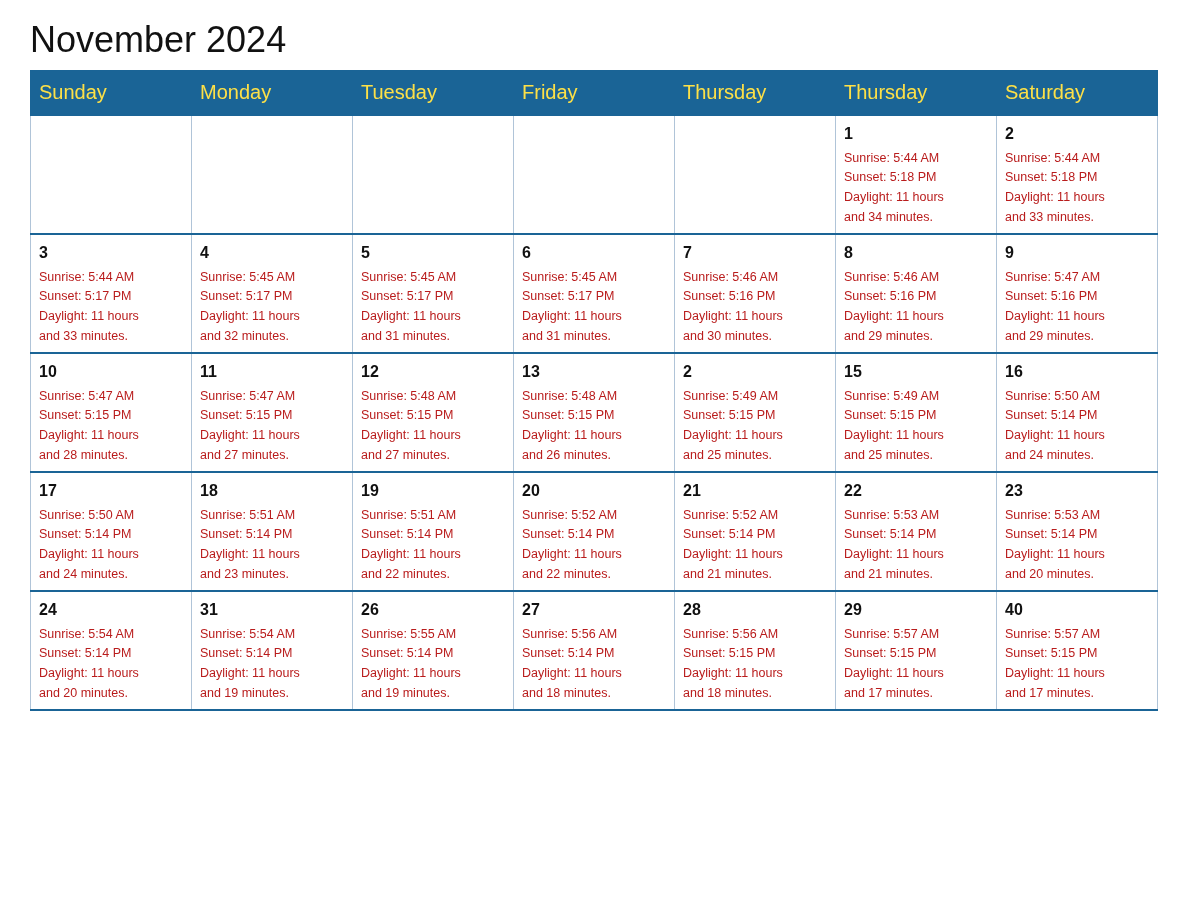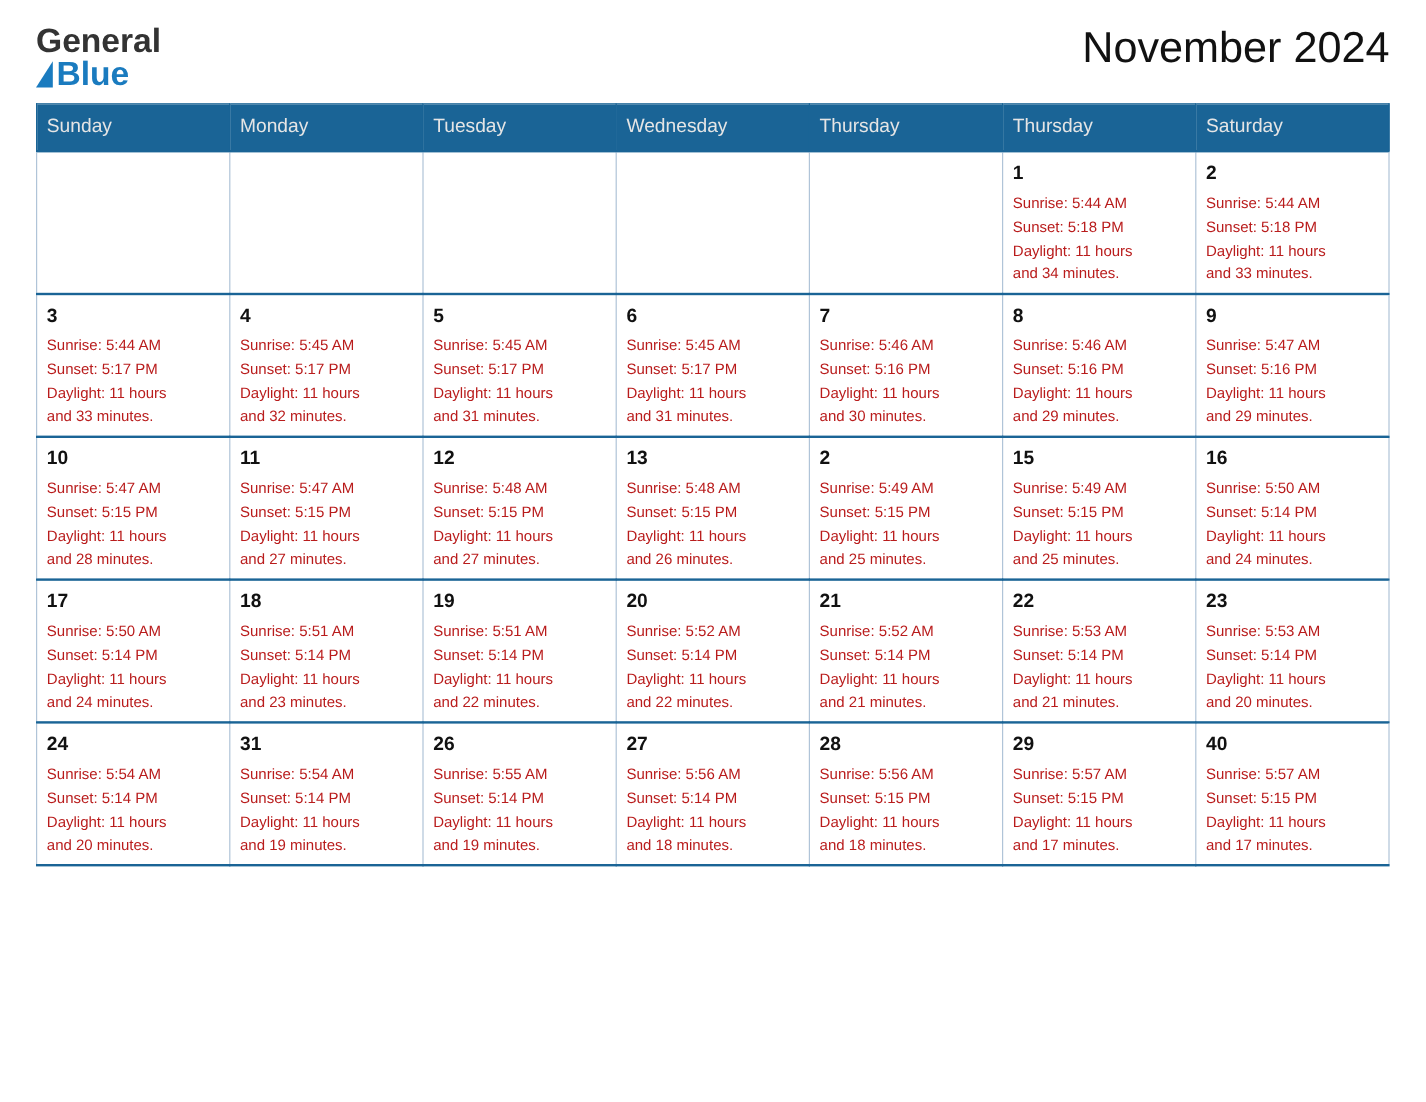--- a/index.html
+++ b/index.html
@@ -58,23 +58,23 @@
       color: #444;
       margin-top: 4px;
     }
     .calendar {
       width: 100%;
       border-collapse: collapse;
       margin-top: 10px;
     }
     .calendar th {
       background-color: #1a6496;
-      color: #e5e5e5;
+      color: #fde047;
       padding: 10px 8px;
-      font-size: 16px;
+      font-size: 20px;
       font-weight: normal;
       text-align: left;
       border: 1px solid #1a6496;
     }
     .calendar td {
       vertical-align: top;
       border: 1px solid #b0c4d8;
       padding: 6px 8px;
       width: calc(100% / 7);
       min-height: 110px;
@@ -98,39 +98,32 @@
       background: #fff;
     }
     tr {
       border-bottom: 2px solid #1a6496;
     }
   </style>
 </head>
 <body>
 
 <div class="header">
-  <div class="logo">
-    <span class="logo-general">General</span>
-    <span class="logo-blue">
-      <span class="logo-triangle"></span>
-      <span>Blue</span>
-    </span>
-  </div>
   <div class="title-block">
     <div class="month-title">November 2024</div>
   </div>
 </div>
 
 <table class="calendar">
   <thead>
     <tr>
     <th>Sunday</th>
         <th>Monday</th>
         <th>Tuesday</th>
-        <th>Wednesday</th>
+        <th>Friday</th>
         <th>Thursday</th>
         <th>Thursday</th>
         <th>Saturday</th>
       </tr>
   </thead>
   <tbody id="calendar-body">
   <tr>
         <td class="empty-cell"></td>
         <td class="empty-cell"></td>
         <td class="empty-cell"></td>

